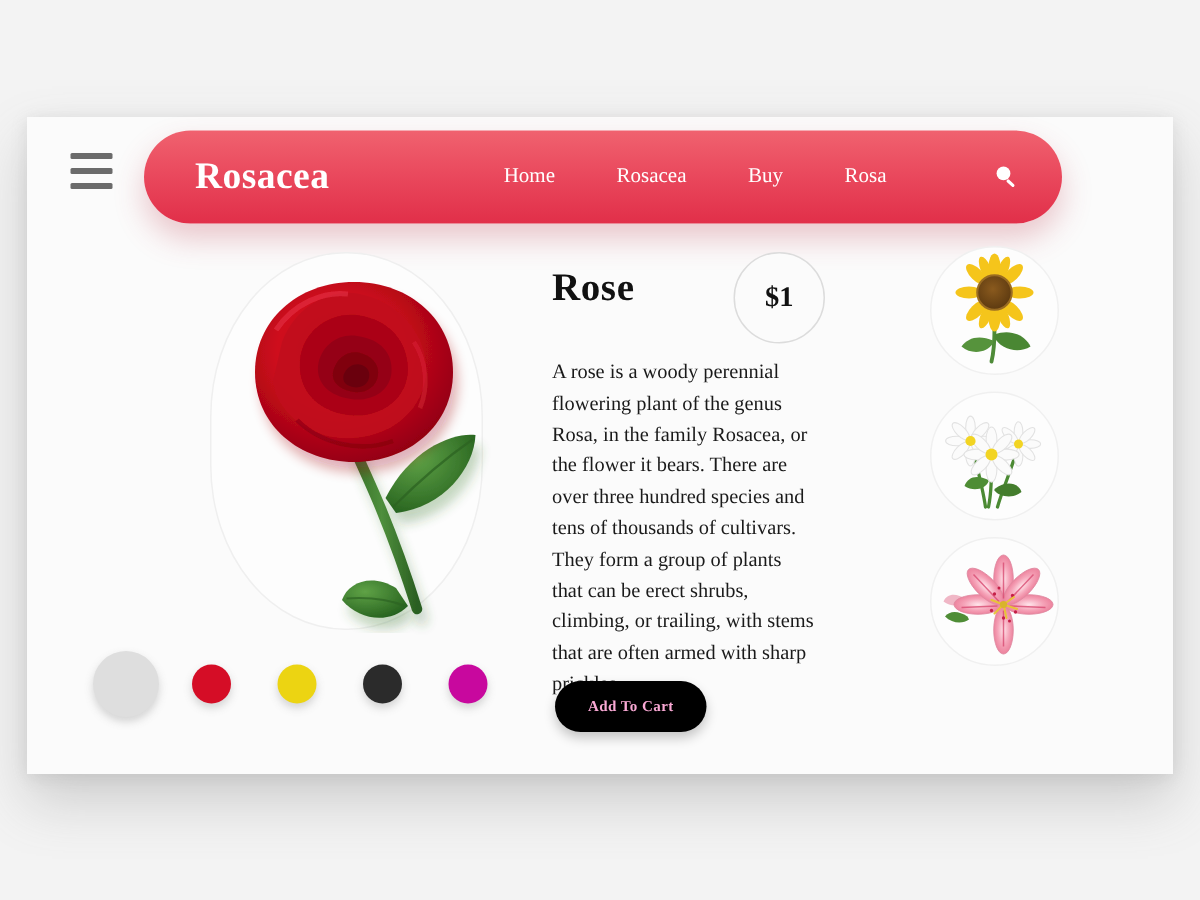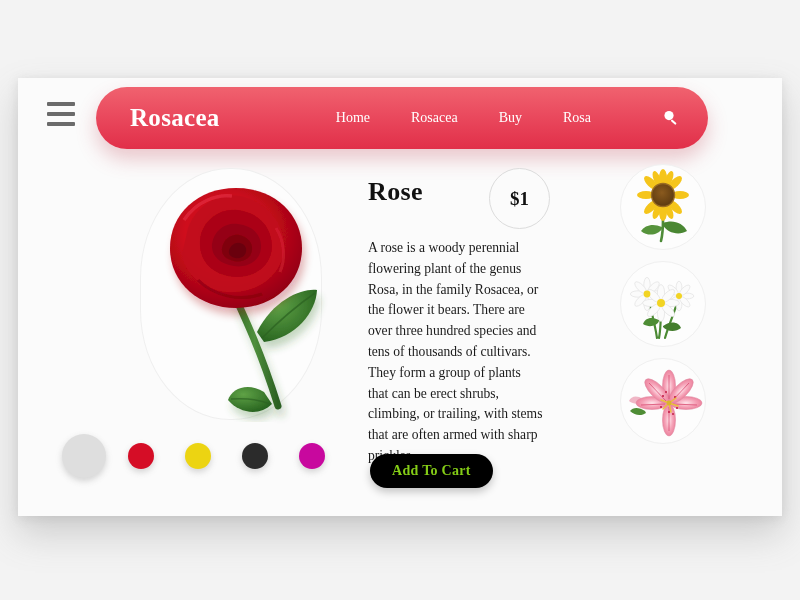--- a/index.html
+++ b/index.html
@@ -156,27 +156,27 @@
   
   #actions {
     position: absolute;
     left: 352px;
     top: 376px;
     display: flex;
     gap: 16px;
   }
   .pill-btn {
     background: #000000;
-    color: #84cc16;
+    color: #f9a8d4;
     border: none;
     border-radius: 20px;
     height: 34px;
     padding: 0 22px;
     font-family: "Liberation Serif", serif;
-    font-size: 14px;
+    font-size: 10px;
     font-weight: bold;
     letter-spacing: 0.3px;
     cursor: pointer;
     white-space: nowrap;
     box-shadow: 0 4px 8px rgba(0,0,0,0.22);
   }
 
   
   #swatches {
     position: absolute;

